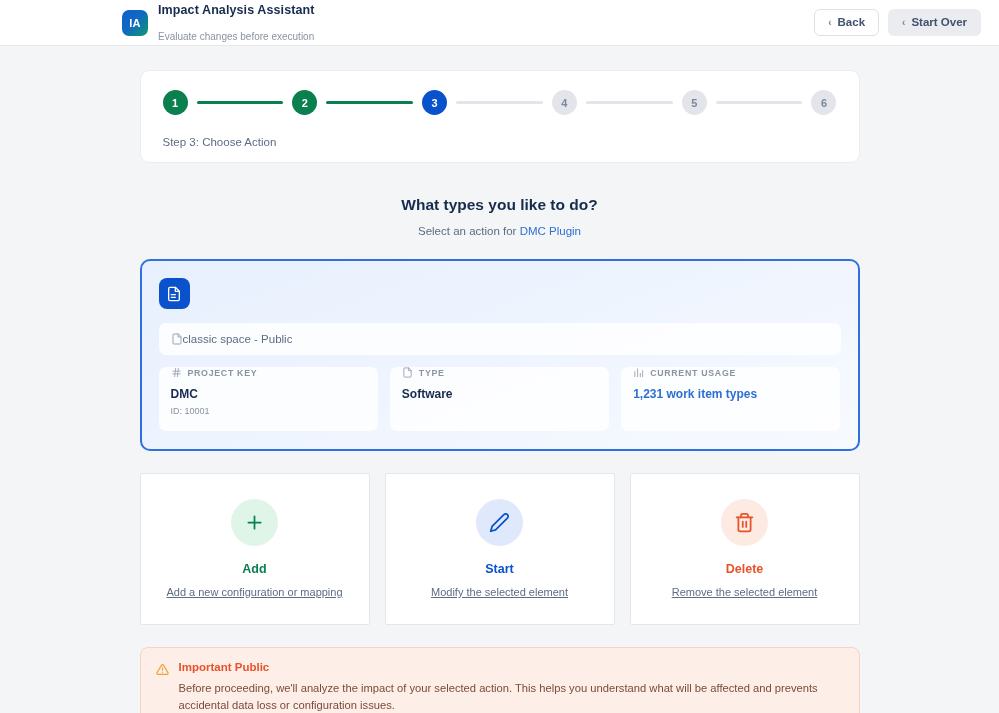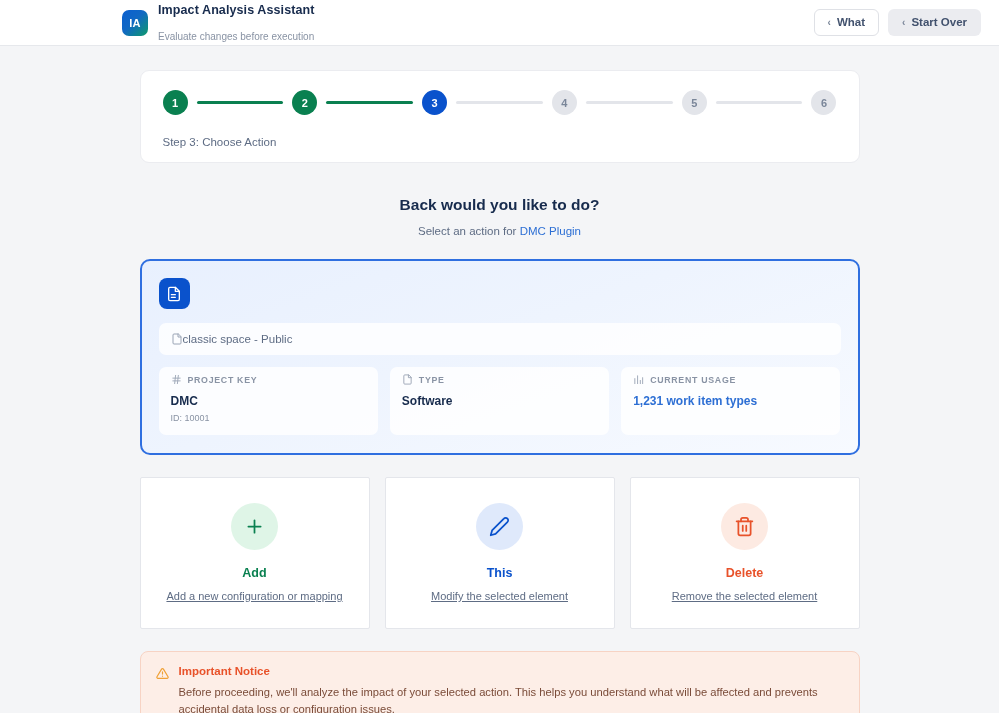--- a/index.html
+++ b/index.html
@@ -188,21 +188,21 @@
   }
   .sel-grid {
     margin-top: 12px;
     display: grid;
     grid-template-columns: 1fr 1fr 1fr;
     gap: 12px;
   }
   .info-box {
     background: rgba(255,255,255,.82);
     border-radius: 7px;
-    padding: 7px 12px 12px 12px;
+    padding: 0 12px 12px 12px;
     min-height: 64px;
   }
   .info-label {
     display: flex;
     align-items: center;
     gap: 6px;
     font-size: 8.8px;
     font-weight: bold;
     letter-spacing: .7px;
     color: #8993a4;
@@ -293,21 +293,21 @@
     <div class="logo-badge">IA</div>
     <div class="brand-text">
       <div class="brand-title">Impact Analysis Assistant</div>
       <div class="brand-sub">Evaluate changes before execution</div>
     </div>
   </div>
 
   <div class="topbar-actions">
     <button class="btn">
       <span class="chev">‹</span>
-      <span>What</span>
+      <span>Back</span>
     </button>
     <button class="btn subtle">
       <span class="chev">‹</span>
       <span>Start Over</span>
     </button>
   </div>
 </div>
 
 <div class="page">
   <div class="wrap">
@@ -335,21 +335,21 @@
           </div>
           <div class="step-line"></div>
           <div class="step-dot todo">
             <span>6</span>
           </div>
         </div>
       <div class="stepper-label">Step 3: Choose Action</div>
     </div>
 
     <div class="heading-block">
-      <div class="heading-title">Back would you like to do?</div>
+      <div class="heading-title">What types you like to do?</div>
       <div class="heading-sub">
         <span>Select an action for </span><span class="link">DMC Plugin</span>
       </div>
     </div>
 
     <div class="sel-card">
       <div class="sel-head">
         <div class="sel-icon">
           <svg width="16" height="16" viewBox="0 0 24 24" fill="none" stroke="#ffffff" stroke-width="2" stroke-linecap="round" stroke-linejoin="round">
             <path d="M14 2H6a2 2 0 0 0-2 2v16a2 2 0 0 0 2 2h12a2 2 0 0 0 2-2V8z"></path>
@@ -417,21 +417,21 @@
           </div>
           <div class="action-title add">Add</div>
           <div class="action-desc">Add a new configuration or mapping</div>
         </div>
         <div class="action-card">
           <div class="action-circle edit">
             <svg width="21" height="21" viewBox="0 0 24 24" fill="none" stroke="#0a52cc" stroke-width="2" stroke-linecap="round" stroke-linejoin="round">
               <path d="M17 3a2.83 2.83 0 1 1 4 4L7.5 20.5 2 22l1.5-5.5z"></path>
             </svg>
           </div>
-          <div class="action-title edit">This</div>
+          <div class="action-title edit">Start</div>
           <div class="action-desc">Modify the selected element</div>
         </div>
         <div class="action-card">
           <div class="action-circle delete">
             <svg width="21" height="21" viewBox="0 0 24 24" fill="none" stroke="#e8522a" stroke-width="2" stroke-linecap="round" stroke-linejoin="round">
               <polyline points="3 6 5 6 21 6"></polyline>
               <path d="M19 6v14a2 2 0 0 1-2 2H7a2 2 0 0 1-2-2V6m3 0V4a2 2 0 0 1 2-2h4a2 2 0 0 1 2 2v2"></path>
               <line x1="10" y1="11" x2="10" y2="17"></line>
               <line x1="14" y1="11" x2="14" y2="17"></line>
             </svg>
@@ -443,19 +443,19 @@
 
     <div class="notice">
       <div class="notice-icon">
         <svg width="13" height="13" viewBox="0 0 24 24" fill="none" stroke="#f0a136" stroke-width="2.2" stroke-linecap="round" stroke-linejoin="round">
           <path d="M10.29 3.86 1.82 18a2 2 0 0 0 1.71 3h16.94a2 2 0 0 0 1.71-3L13.71 3.86a2 2 0 0 0-3.42 0z"></path>
           <line x1="12" y1="9" x2="12" y2="13"></line>
           <line x1="12" y1="17" x2="12.01" y2="17"></line>
         </svg>
       </div>
       <div>
-        <div class="notice-title">Important Notice</div>
+        <div class="notice-title">Important Public</div>
         <div class="notice-body">Before proceeding, we'll analyze the impact of your selected action. This helps you understand what will be affected and prevents accidental data loss or configuration issues.</div>
       </div>
     </div>
 
   </div>
 </div>
 
 </body></html>

